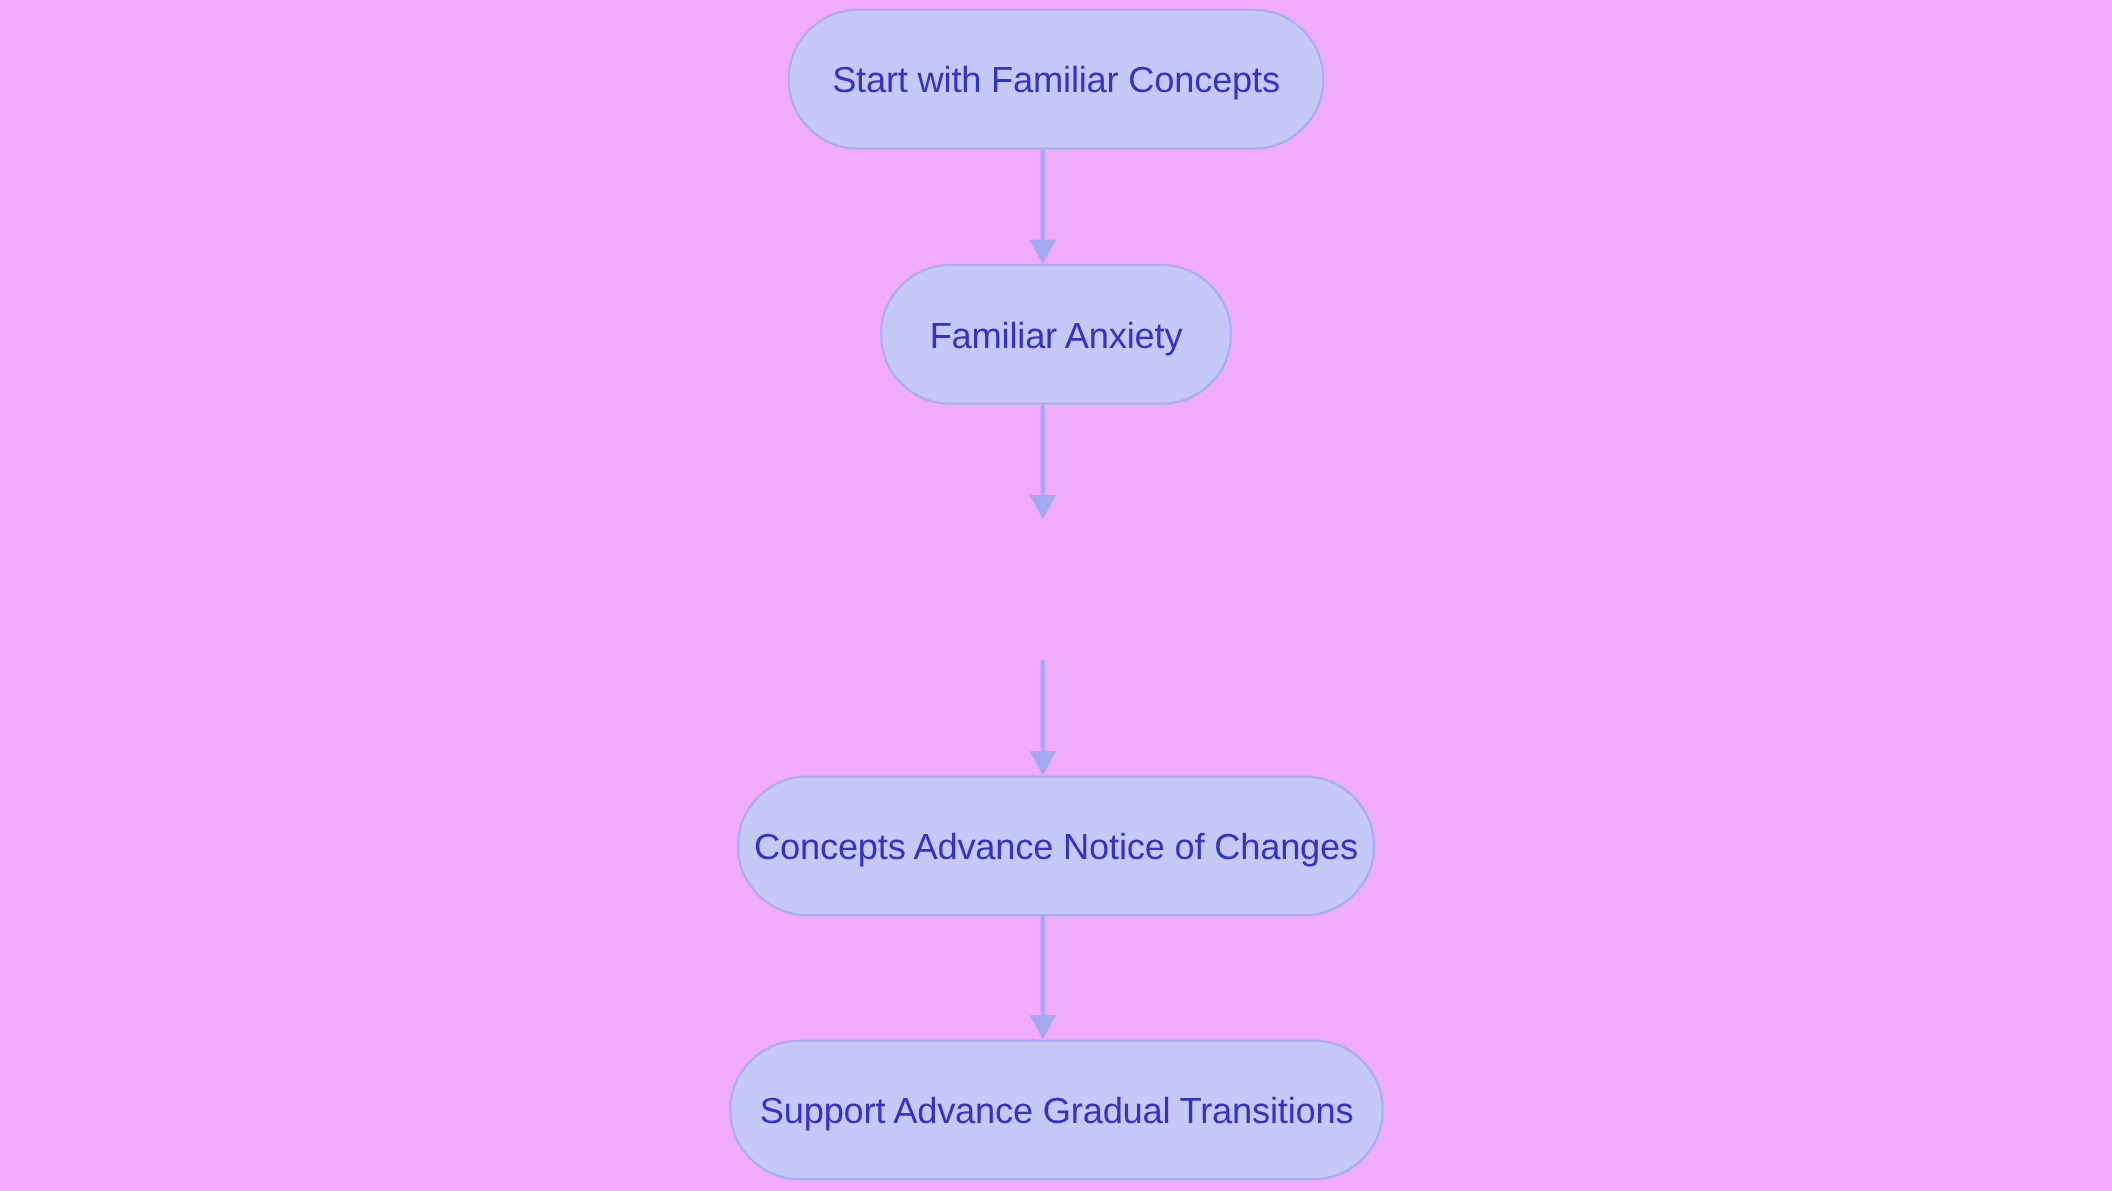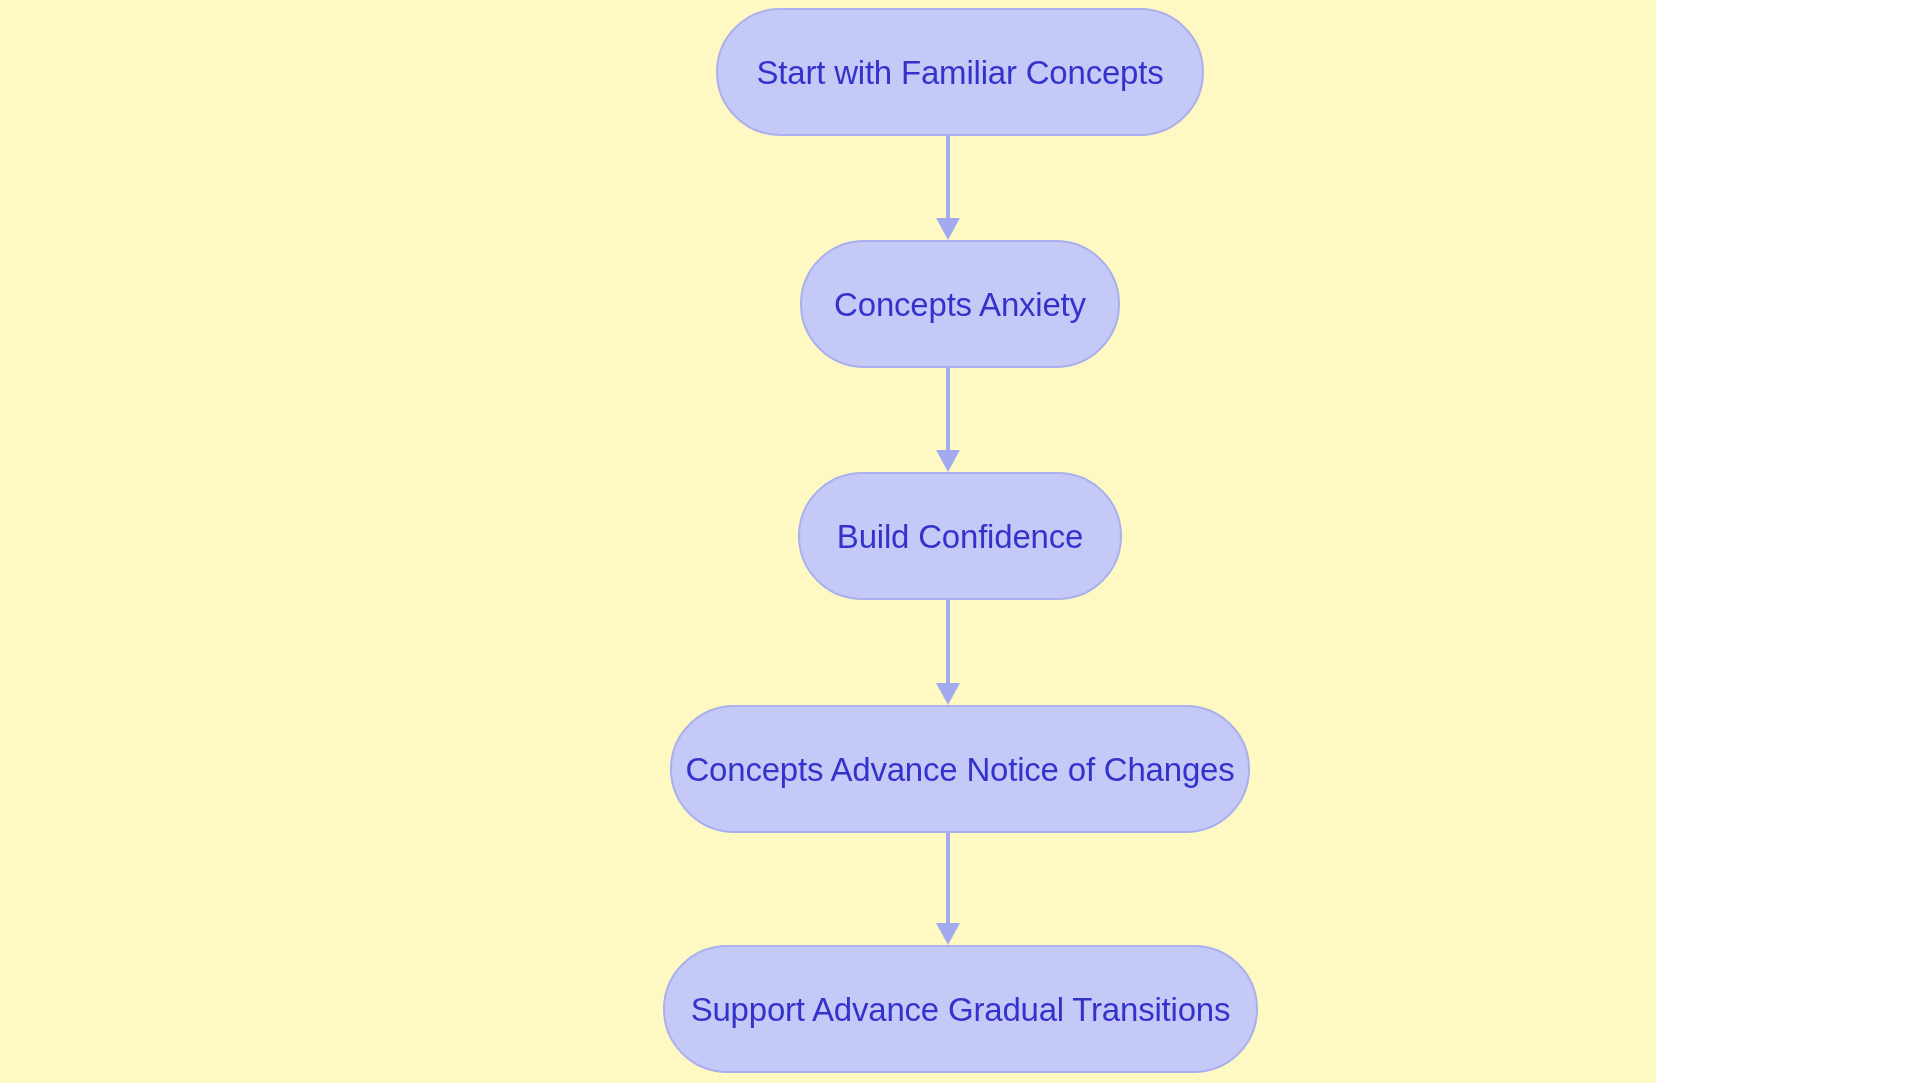--- a/index.html
+++ b/index.html
@@ -9,23 +9,23 @@
   }
   body {
     width: 1920px;
     height: 1083px;
     font-family: "Liberation Sans", sans-serif;
     overflow: hidden;
   }
 
   #flowchart-canvas {
     position: relative;
-    width: 1656px;
+    width: 1920px;
     height: 1083px;
-    background: #fef9c3;
+    background: #f0abfc;
     text-align: right;
   }
 
   .flow-node {
     position: absolute;
     box-sizing: border-box;
     background: #c5c9f8;
     border: 2px solid #aab0ee;
     border-radius: 999px;
     display: flex;
@@ -73,26 +73,23 @@
   <svg class="flow-edge" style="left:928px; top:833px; width:40px; height:112px;" viewBox="0 0 40 112" xmlns="http://www.w3.org/2000/svg">
     <line x1="20" y1="0" x2="20" y2="92" stroke="#a3aaf2" stroke-width="4"></line>
     <polygon points="8,90 32,90 20,112" fill="#a3aaf2"></polygon>
   </svg>
 
   <div class="flow-node" style="left:716px; top:8px; width:488px; height:128px;">
     <span class="node-label">Start with Familiar Concepts</span>
   </div>
 
   <div class="flow-node" style="left:800px; top:240px; width:320px; height:128px;">
-    <span class="node-label">Concepts Anxiety</span>
+    <span class="node-label">Familiar Anxiety</span>
   </div>
 
-  <div class="flow-node" style="left:798px; top:472px; width:324px; height:128px;">
-    <span class="node-label">Build Confidence</span>
-  </div>
 
   <div class="flow-node" style="left:670px; top:705px; width:580px; height:128px;">
     <span class="node-label">Concepts Advance Notice of Changes</span>
   </div>
 
   <div class="flow-node" style="left:663px; top:945px; width:595px; height:128px;">
     <span class="node-label">Support Advance Gradual Transitions</span>
   </div>
 
 </div>

